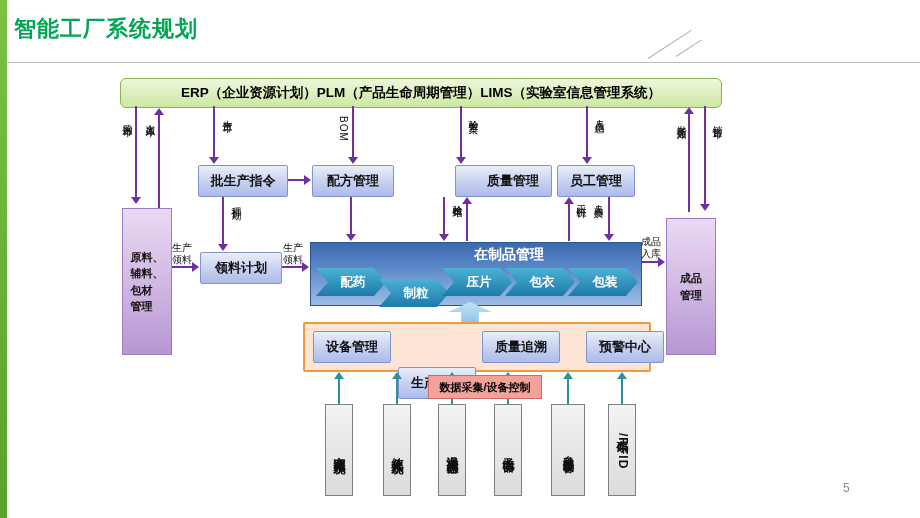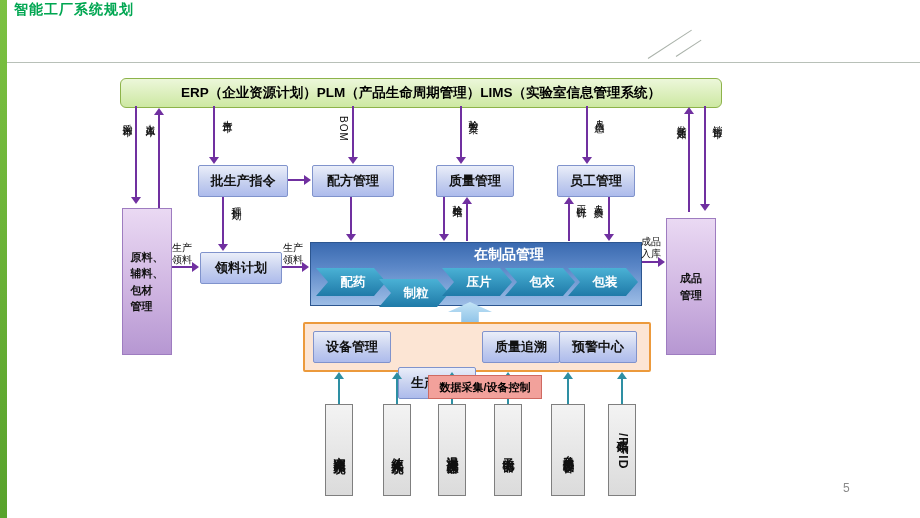--- a/index.html
+++ b/index.html
@@ -1,20 +1,20 @@
 <!DOCTYPE html>
 <html><head>
 <meta charset="utf-8">
 <style>
   html,body{margin:0;padding:0;background:#fff;}
   .slide{position:relative;width:920px;height:518px;background:#ffffff;overflow:hidden;
          font-family:"Liberation Sans",sans-serif;color:#111;}
   .greenbar{position:absolute;left:0;top:0;width:7px;height:518px;
             background:linear-gradient(180deg,#7cc142,#58a22c);}
-  .title{position:absolute;left:14px;top:1px;font-size:14px;font-weight:600;color:#00A651;letter-spacing:1px;}
+  .title{position:absolute;left:14px;top:14px;font-size:22px;font-weight:600;color:#00A651;letter-spacing:1px;}
   .rule{position:absolute;left:7px;top:62px;width:913px;height:1px;background:#b8c0b8;}
   .diag{position:absolute;height:1px;background:#aab2aa;transform-origin:left center;}
   
   .banner{position:absolute;left:120px;top:78px;width:600px;height:28px;
           background:linear-gradient(180deg,#ecf7da,#cde8a2);border:1px solid #8DB34A;border-radius:6px;
           display:flex;align-items:center;justify-content:center;font-weight:bold;font-size:13.5px;color:#000;}
   
   .box{position:absolute;background:linear-gradient(180deg,#eaeef9 0%,#c6d0ef 55%,#adbbec 100%);
        border:1px solid #8093cc;border-radius:2px;display:flex;align-items:center;justify-content:center;
        font-weight:bold;font-size:13px;color:#111;}
@@ -91,21 +91,21 @@
   <div class="vl" style="left:592px;top:112px;">人员信息</div>
 
   <div class="av up" style="left:688px;top:113px;height:99px;"></div>
   <div class="vl" style="left:674px;top:118px;">发货通知</div>
   <div class="av down" style="left:704px;top:106px;height:99px;"></div>
   <div class="vl" style="left:710px;top:118px;">销售订单</div>
 
   <div class="box" style="left:198px;top:165px;width:88px;height:30px;">批生产指令</div>
   <div class="ah right" style="left:288px;top:179px;width:17px;"></div>
   <div class="box" style="left:312px;top:165px;width:80px;height:30px;">配方管理</div>
-  <div class="box" style="left:436px;top:165px;width:76px;height:30px;">质量管理</div>
+  <div class="box" style="left:455px;top:165px;width:76px;height:30px;padding-left:19px;">质量管理</div>
   <div class="box" style="left:557px;top:165px;width:76px;height:30px;">员工管理</div>
 
   <div class="av down" style="left:222px;top:197px;height:48px;"></div>
   <div class="vl" style="left:229px;top:199px;">排程计划</div>
 
   <div class="av down" style="left:350px;top:197px;height:38px;"></div>
 
   <div class="av down" style="left:443px;top:197px;height:38px;"></div>
   <div class="vl" style="left:450px;top:197px;">检验结果</div>
   <div class="av up" style="left:466px;top:203px;height:38px;"></div>
@@ -138,21 +138,21 @@
 
   <div class="ah right" style="left:642px;top:261px;width:17px;"></div>
   <div class="hl" style="left:641px;top:236px;">成品入库</div>
 
   <div class="bigarrow"></div>
 
   <div class="orange"></div>
   <div class="box" style="left:313px;top:331px;width:76px;height:30px;">设备管理</div>
   <div class="box" style="left:398px;top:331px;width:76px;height:30px;margin-top:36px;">生产跟踪</div>
   <div class="box" style="left:482px;top:331px;width:76px;height:30px;">质量追溯</div>
-  <div class="box" style="left:559px;top:331px;width:76px;height:30px;">预警中心</div>
+  <div class="box" style="left:586px;top:331px;width:76px;height:30px;">预警中心</div>
 
   <div class="av up" style="--c:#2E8FA3;left:338px;top:378px;height:26px;"></div>
   <div class="av up" style="--c:#2E8FA3;left:396px;top:378px;height:26px;"></div>
   <div class="av up" style="--c:#2E8FA3;left:451px;top:378px;height:26px;"></div>
   <div class="av up" style="--c:#2E8FA3;left:507px;top:378px;height:26px;"></div>
   <div class="av up" style="--c:#2E8FA3;left:567px;top:378px;height:26px;"></div>
   <div class="av up" style="--c:#2E8FA3;left:621px;top:378px;height:26px;"></div>
 
   <div class="daq">数据采集/设备控制</div>
 

